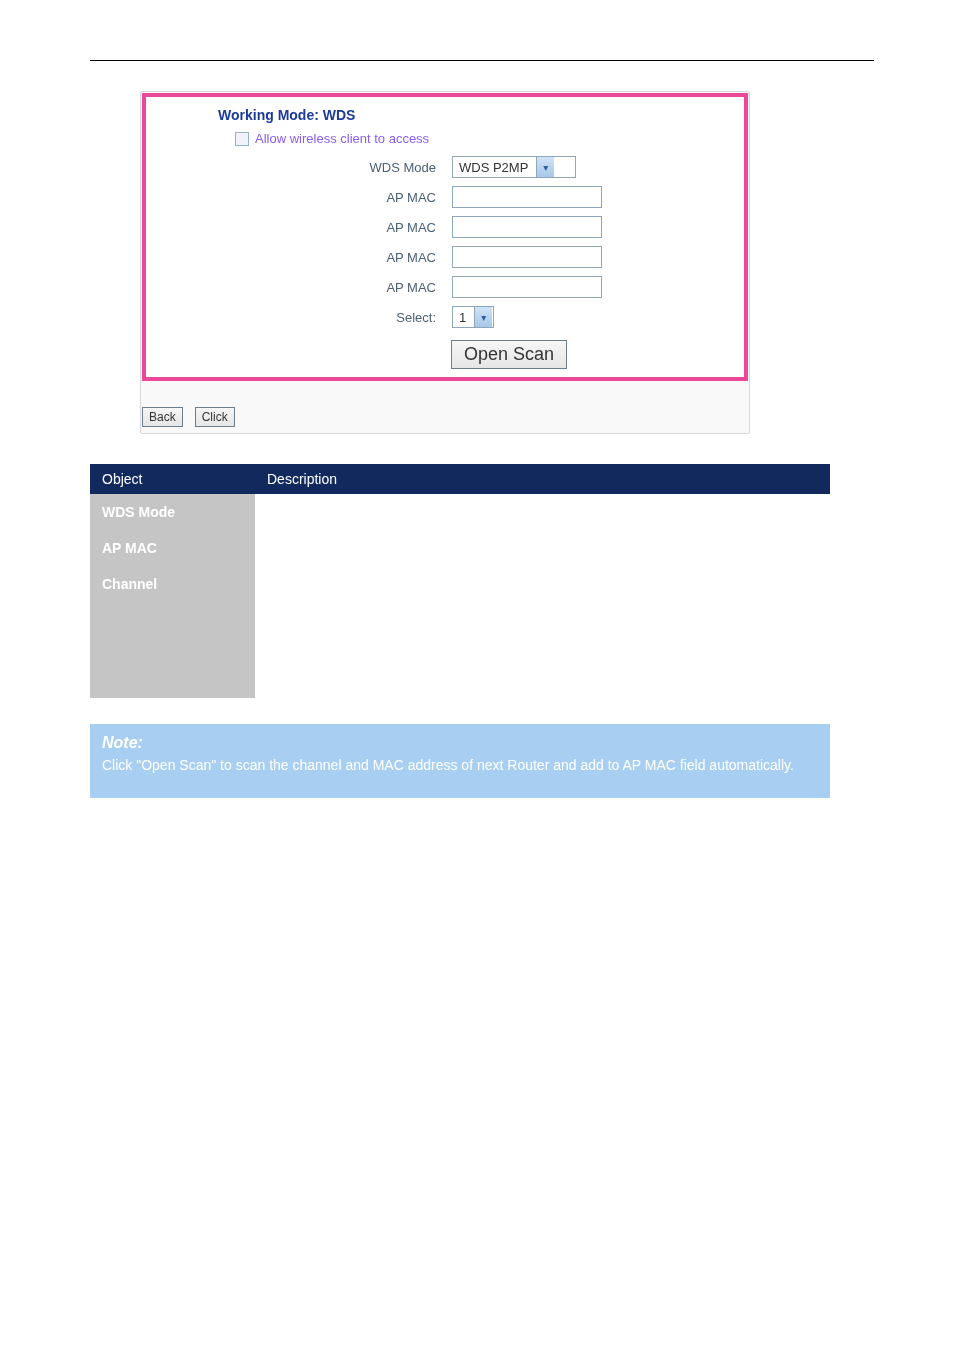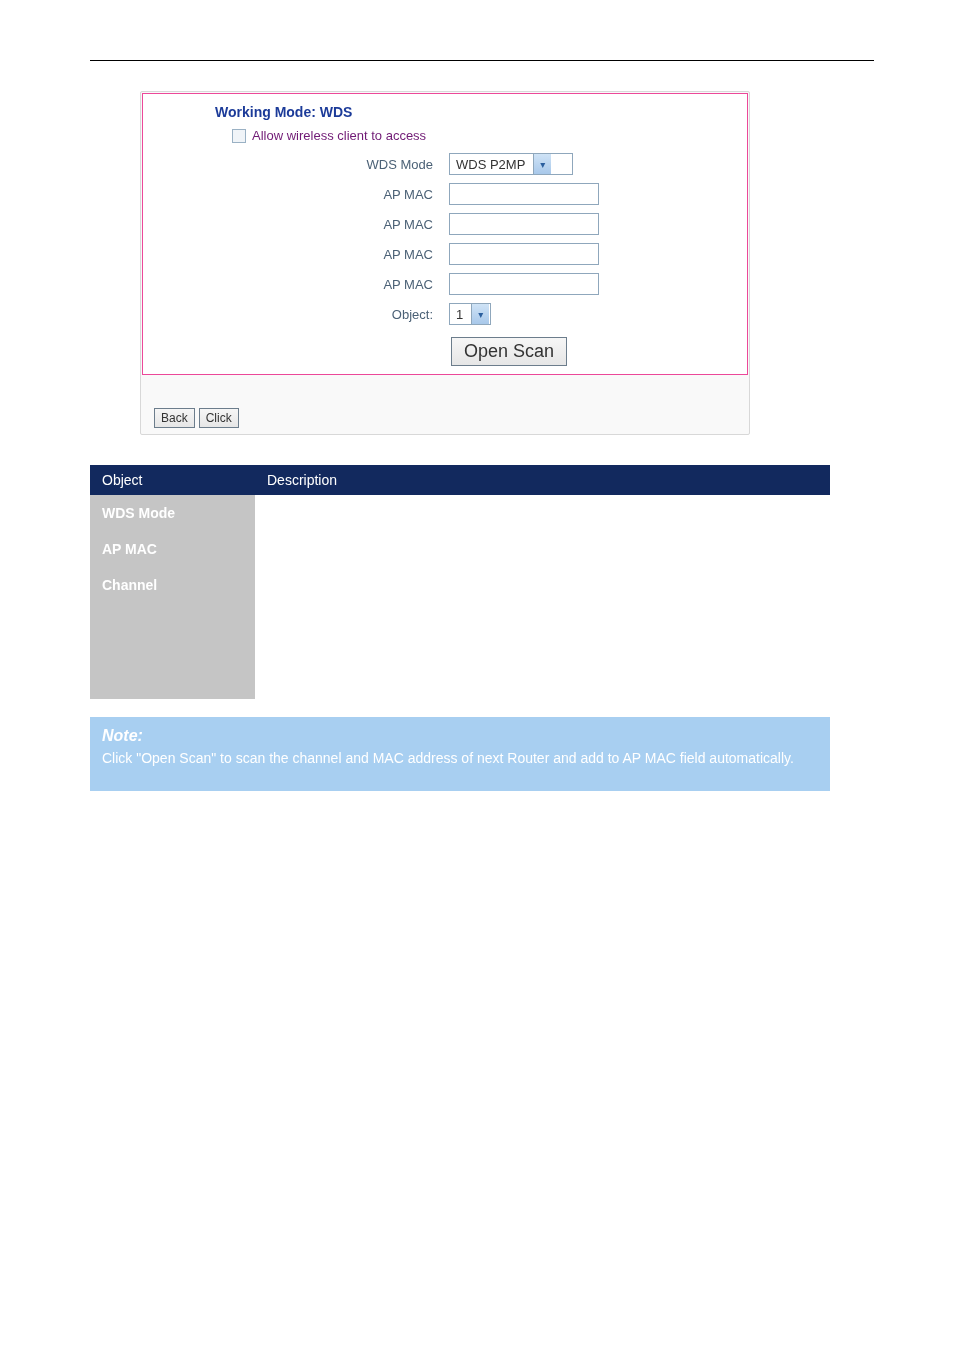--- a/index.html
+++ b/index.html
@@ -23,37 +23,37 @@
   }
   .config-outer {
     border: 1px solid #d8d8d8;
     border-radius: 2px;
     background: #f9f9f9;
     padding: 1px 1px 6px 1px;
     margin: 0 0 30px 50px;
     width: 610px;
   }
   .config-inner {
-    border: 1px solid #ec4899;
+    border: 4px solid #ec4899;
     background: #fff;
     padding: 0;
-    margin-bottom: 27px;
+    margin-bottom: 20px;
   }
   .wm-header {
     color: #1c3b99;
     font-weight: bold;
     font-size: 14px;
     padding: 10px 10px 6px 72px;
   }
   .checkbox-row {
     display: flex;
     align-items: center;
     gap: 6px;
     padding: 2px 0 6px 89px;
-    color: #701a75;
+    color: #8b5cf6;
   }
   .cb {
     width: 14px; height: 14px;
     border: 1px solid #9ab1c4;
     background: #f0f4f8;
   }
   .form-row {
     display: flex;
     align-items: center;
     padding: 4px 0 4px 0;
@@ -106,23 +106,23 @@
   }
   .btn {
     border: 1px solid #6c7d8c;
     background: linear-gradient(#f6f6f6,#e6e6e6);
     padding: 3px 12px;
     font-size: 18px;
     color: #333;
     cursor: pointer;
   }
   .backnext {
-    padding: 6px 0 0 12px;
+    padding: 6px 0 0 0;
     display: flex;
-    gap: 4px;
+    gap: 12px;
   }
   .smbtn {
     border: 1px solid #6c7d8c;
     background: linear-gradient(#f6f6f6,#e6e6e6);
     padding: 2px 6px;
     font-size: 12px;
     color: #333;
     cursor: pointer;
   }
 
@@ -153,21 +153,21 @@
   }
   .desc-table td.desc-cell {
     background: #fff;
   }
   .desc-table tr { border: none; }
 
   
   .note-box {
     background: #a8cff1;
     width: 740px;
-    margin-top: 18px;
+    margin-top: 26px;
     padding: 10px 12px 22px 12px;
   }
   .note-title {
     color: #fff;
     font-weight: bold;
     font-size: 16px;
     font-style: italic;
     margin-bottom: 4px;
   }
   .note-body {
@@ -210,21 +210,21 @@
       <div class="form-row">
         <div class="form-label">AP MAC</div>
         <input class="txt" value="" style="">
       </div>
       <div class="form-row">
         <div class="form-label">AP MAC</div>
         <input class="txt" value="" style="">
       </div>
 
       <div class="form-row">
-        <div class="form-label">Object:</div>
+        <div class="form-label">Select:</div>
         <div class="select sel-ch">
           <span class="sel-text">1</span>
           <span class="sel-arrow">▾</span>
         </div>
       </div>
 
       <div class="center-btn">
         <button class="btn">Open Scan</button>
       </div>
     </div>

